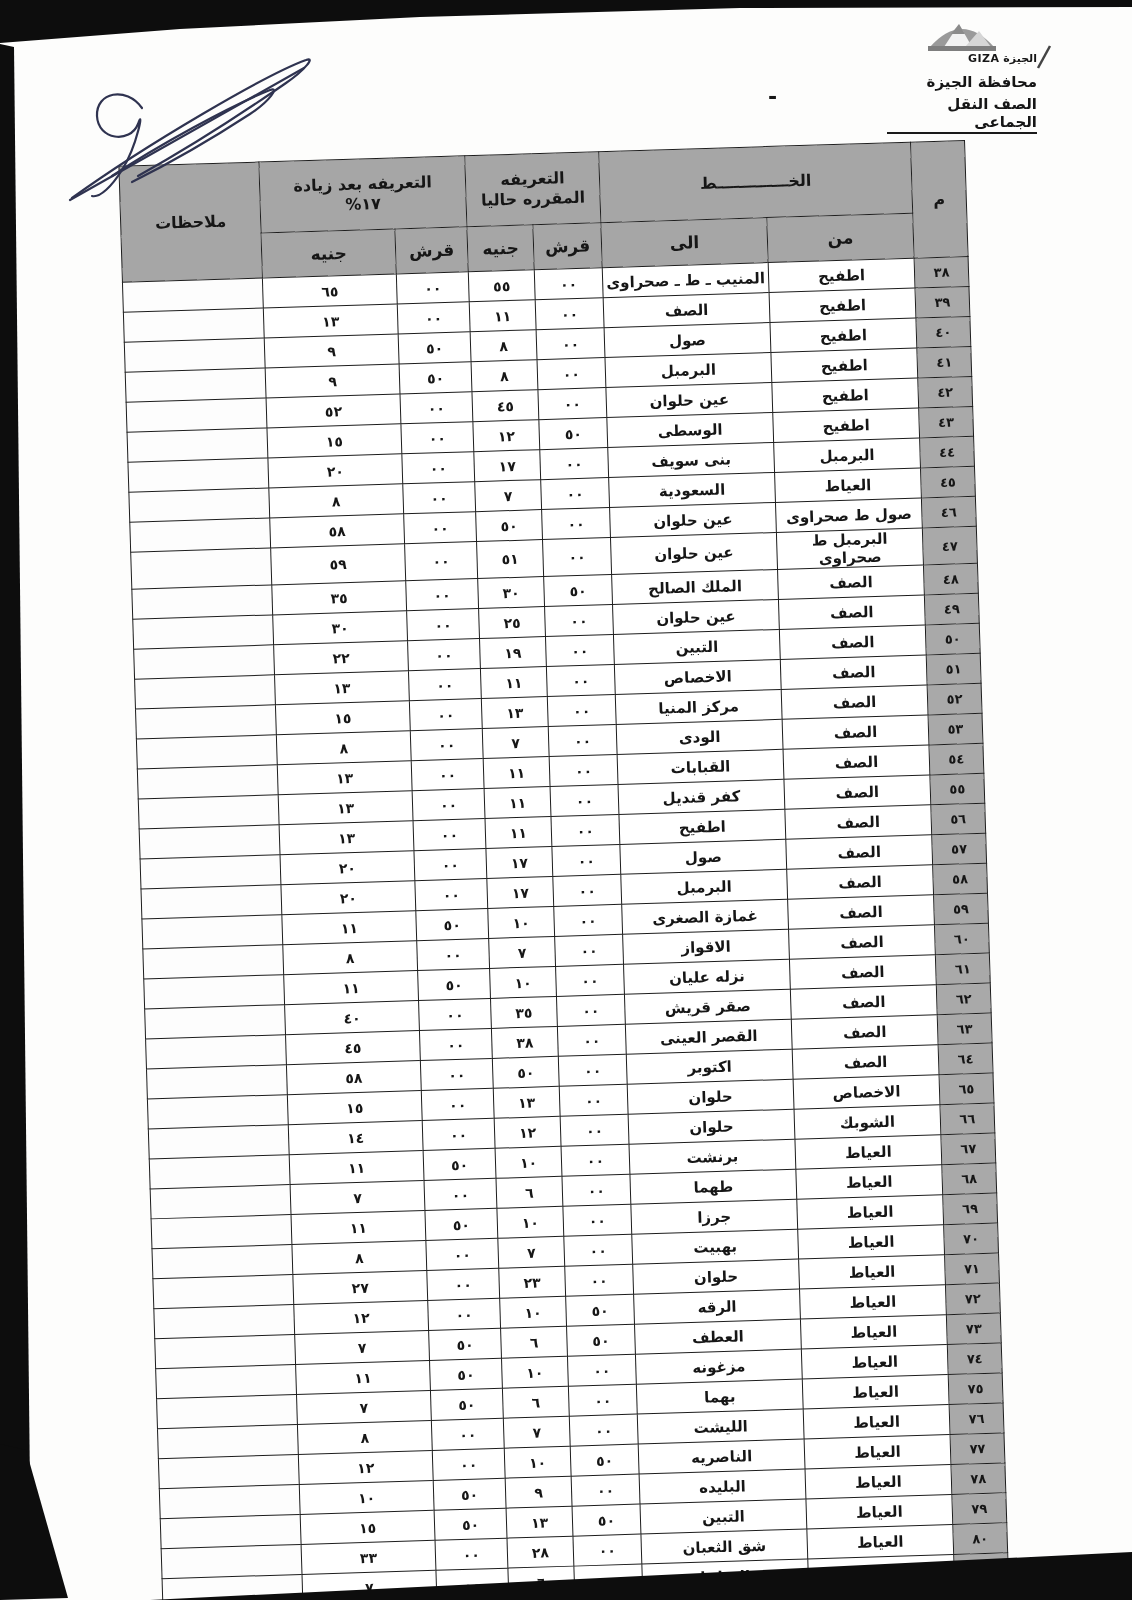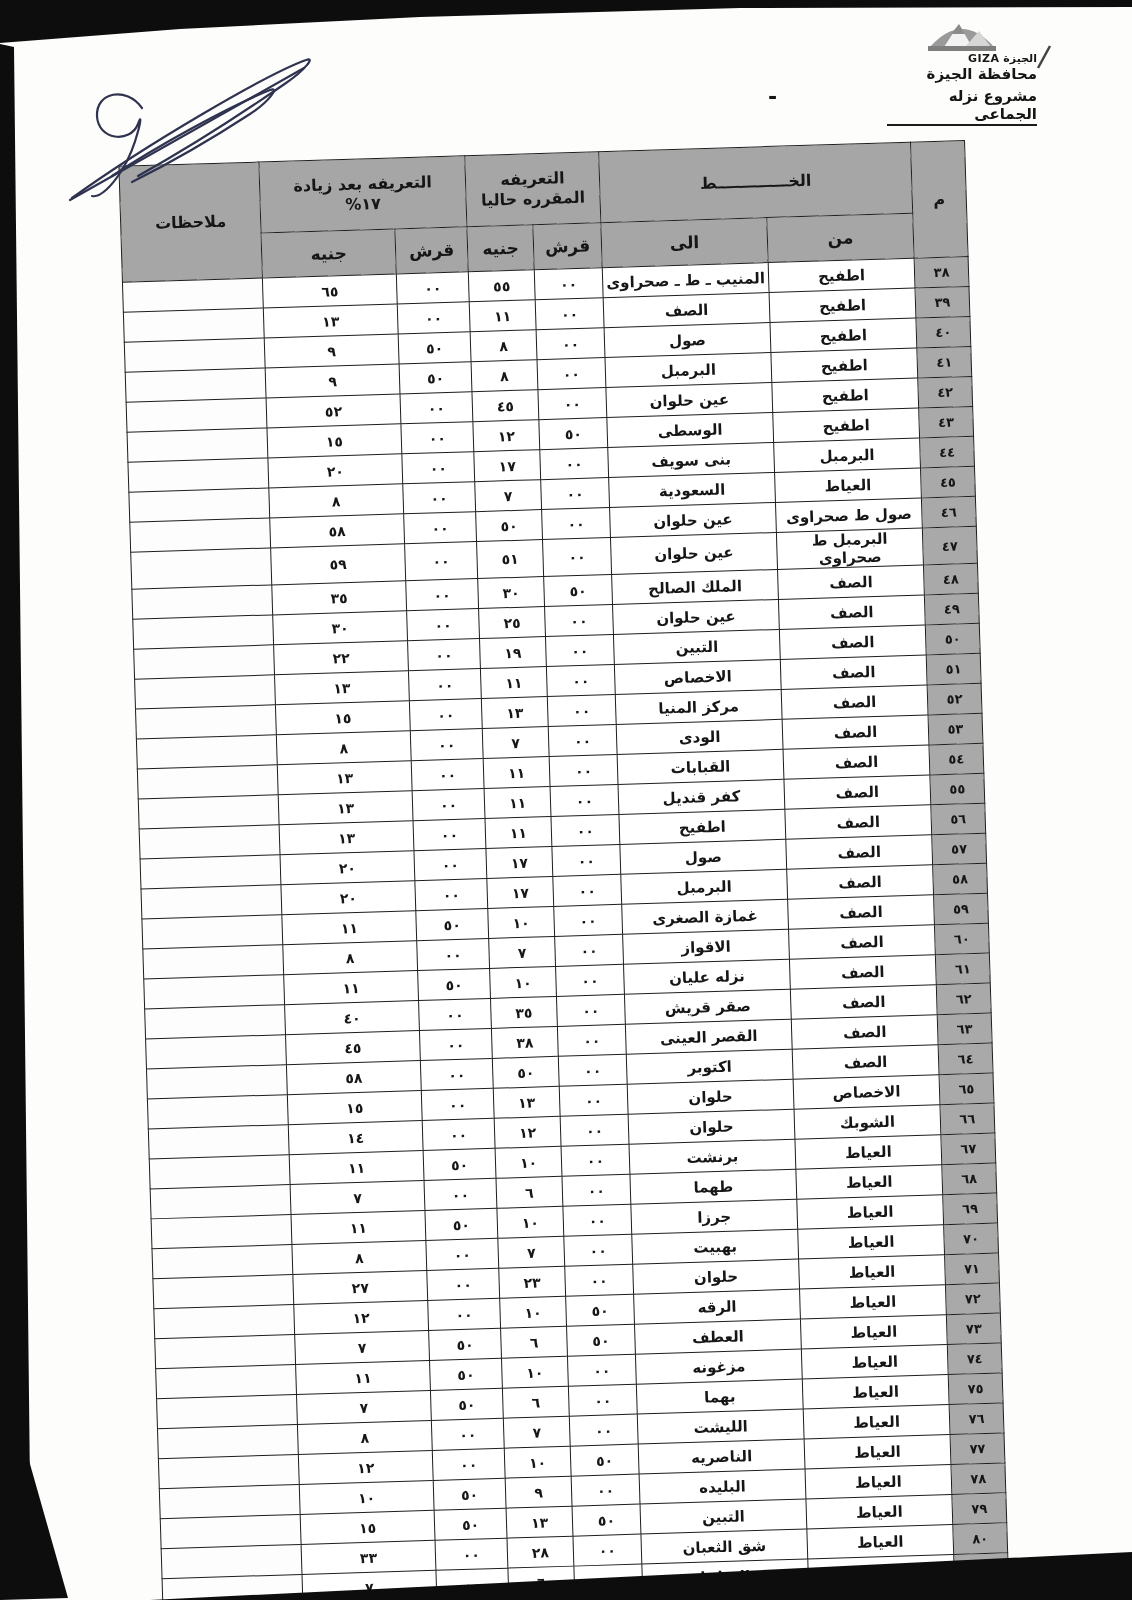--- a/index.html
+++ b/index.html
@@ -5,21 +5,21 @@
   html,body{margin:0;padding:0;}
   body{
     width:1132px;height:1600px;position:relative;overflow:hidden;
     background:#fdfdfc;font-family:"DejaVu Sans",sans-serif;color:#161616;
     direction:rtl;
   }
   
   .letterhead{position:absolute;top:10px;right:95px;width:150px;text-align:right;z-index:2;}
   .logo-icon{display:block;margin:0 auto;}
   .logo-caption{font-size:11px;font-weight:bold;margin-top:-2px;letter-spacing:.5px;}
-  .org1{font-size:15px;font-weight:bold;margin-top:0;}
+  .org1{font-size:15px;font-weight:bold;margin-top:8px;}
   .org2{font-size:15px;font-weight:bold;margin-top:4px;border-bottom:2px solid #1a1a1a;display:inline-block;padding-bottom:1px;}
   .dash-mark{position:absolute;top:84px;left:768px;font-size:22px;font-weight:bold;z-index:2;}
   
   .sheet{
     position:absolute;top:140px;right:167px;width:846px;z-index:2;
     transform:rotate(-1.75deg);transform-origin:top right;
   }
   table.fares{border-collapse:collapse;width:846px;table-layout:fixed;background:#fff;}
   table.fares th,table.fares td{
     border:1px solid #1d1d1d;font-weight:bold;text-align:center;vertical-align:middle;
@@ -46,21 +46,21 @@
     <path d="M23,37 L38,14 L51,37 Z" fill="#f2f2f2"></path>
     <path d="M44,37 L58,21 L70,37 Z" fill="#d6d6d6"></path>
     <path d="M30,24 L38,14 L44,24 Z" fill="#8b8b8b"></path>
     <rect x="7" y="36" width="68" height="5" fill="#7e7e7e"></rect>
   </svg>
   <div class="logo-caption">
     <span>الجيزة</span>
     <span dir="ltr">GIZA</span>
   </div>
   <div class="org1">محافظة الجيزة</div>
-  <div><span class="org2">مشروع نزله الجماعى</span></div>
+  <div><span class="org2">الصف النقل الجماعى</span></div>
 </div>
 <div class="dash-mark">-</div>
 
 <div class="sheet">
   <table class="fares">
     <colgroup>
       <col style="width:54px">
         <col style="width:146px">
         <col style="width:166px">
       <col style="width:68px">

